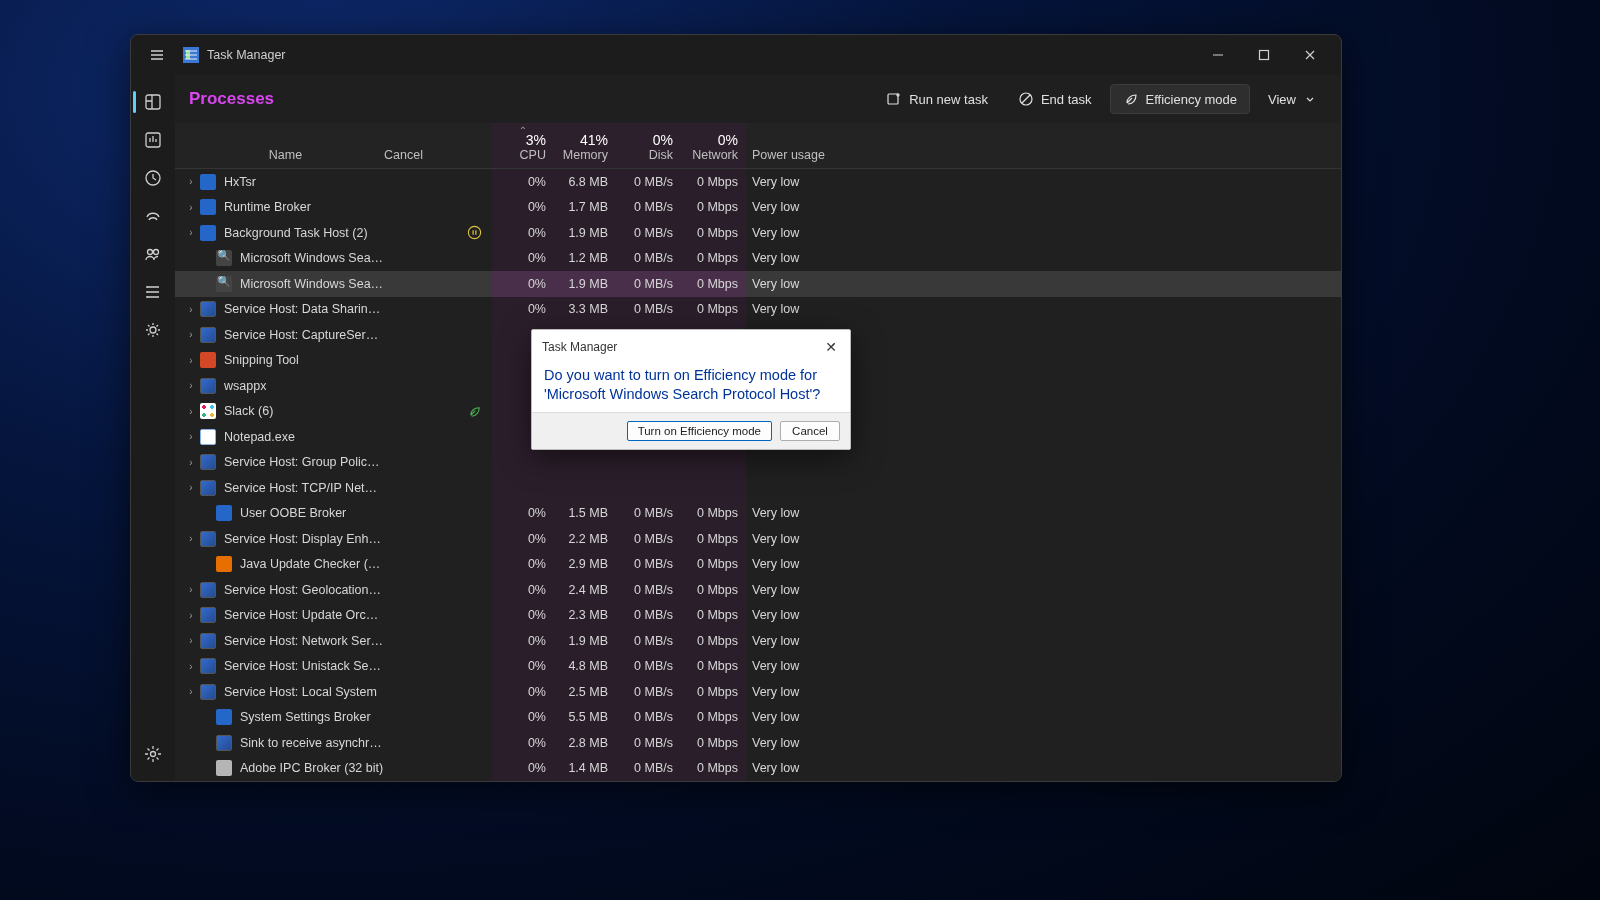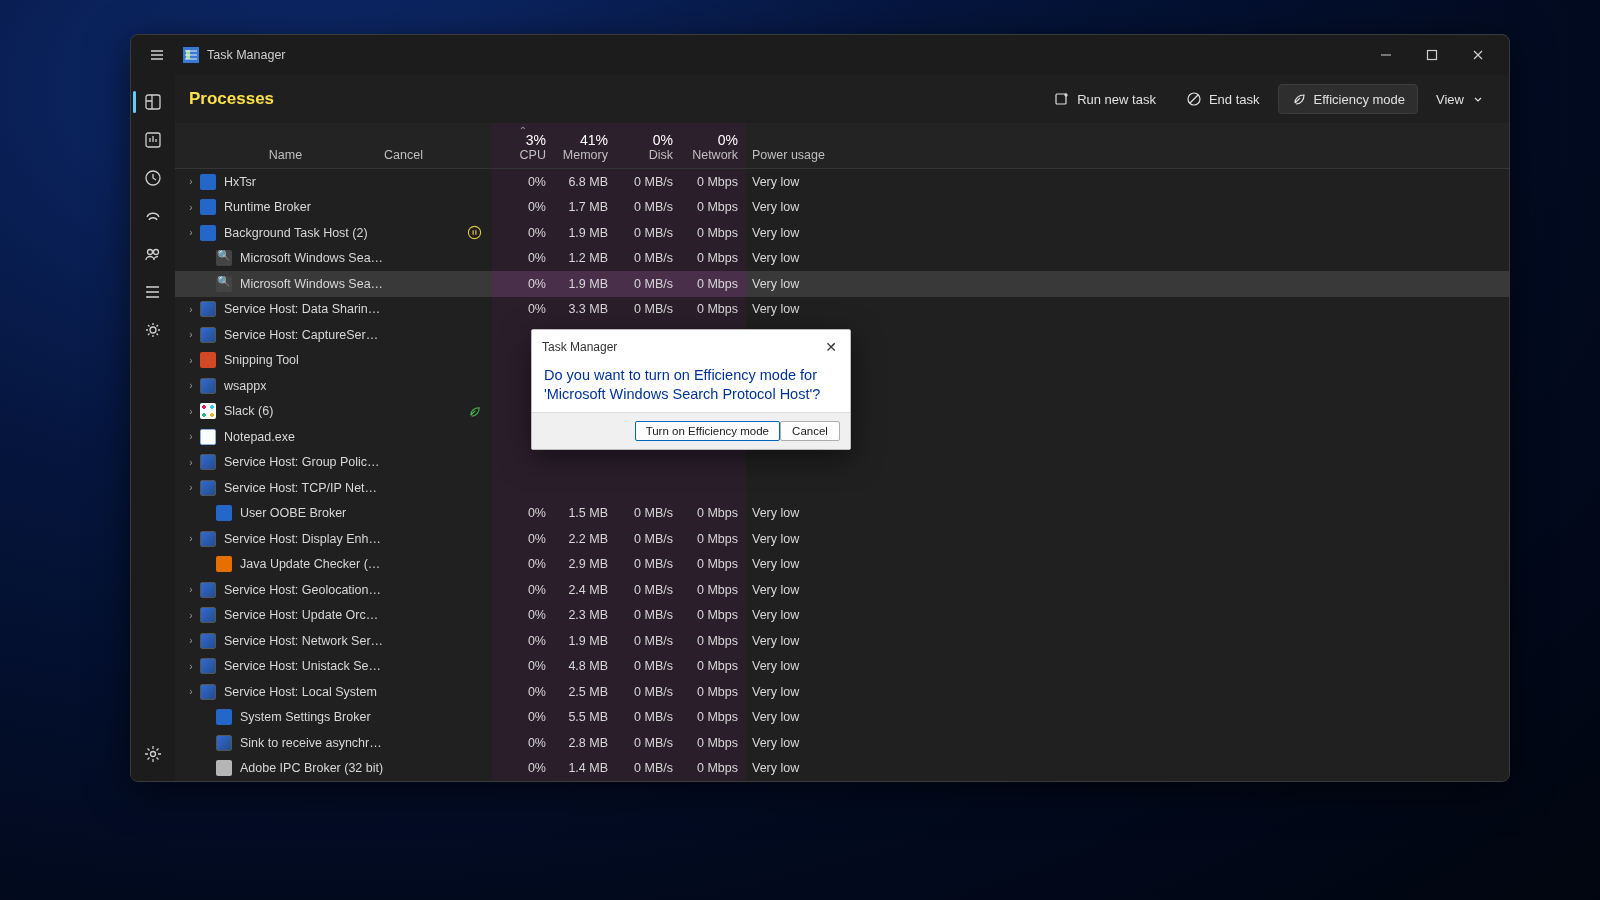--- a/index.html
+++ b/index.html
@@ -3,21 +3,21 @@
 <meta charset="utf-8">
 <style>
   * { box-sizing: border-box; margin: 0; padding: 0; }
   body {
     font-family: "Segoe UI", sans-serif;
     background: radial-gradient(ellipse at 20% 10%, #0e2a6d 0%, #05153d 35%, #020a1f 70%, #01050f 100%);
     width: 1600px; height: 900px; overflow: hidden;
     font-size: 13px; color: #cfcfcf;
   }
   .window {
-    position: absolute; left:130px; top:34px; width:1380px; height:748px;
+    position: absolute; left:130px; top:34px; width:1212px; height:748px;
     background: #1c1c1c; border:1px solid #3a3a3a; border-radius:8px;
     display:flex; flex-direction:column; overflow:hidden;
     box-shadow: 0 8px 40px rgba(0,0,0,0.6);
   }
   .titlebar { height:40px; display:flex; align-items:center; padding:0 8px 0 12px; }
   .hamburger { width:28px; height:28px; display:flex; align-items:center; justify-content:center; cursor:pointer; }
   .hamburger svg { stroke:#d0d0d0; }
   .app-icon { width:16px; height:16px; margin-left:12px; margin-right:8px; background:#3a78d6; display:inline-block; position:relative; }
   .app-icon::after { content:""; position:absolute; left:2px; top:7px; width:12px; height:2px; background:#eee; box-shadow: 0 -4px 0 #eee, 0 4px 0 #eee; opacity:0.5; }
   .app-icon::before { content:""; position:absolute; left:3px; top:3px; width:4px; height:9px; background:#9fe09a; }
@@ -28,21 +28,21 @@
 
   .body { flex:1; display:flex; min-height:0; }
   .sidebar { width:44px; background:#1c1c1c; display:flex; flex-direction:column; align-items:center; padding-top:8px; position:relative; }
   .sidebar .navitem { width:40px; height:38px; display:flex; align-items:center; justify-content:center; cursor:pointer; color:#bfbfbf; position:relative; }
   .sidebar .navitem.active::before { content:""; position:absolute; left:0; top:8px; bottom:8px; width:3px; background:#60cdff; border-radius:2px; }
   .sidebar .navitem svg { stroke:#cfcfcf; fill:none; }
   .sidebar-bottom { margin-top:auto; margin-bottom:8px; }
 
   .main { flex:1; display:flex; flex-direction:column; min-width:0; background:#202020; }
   .toolbar { height:48px; display:flex; align-items:center; padding:0 14px; background:#1f1f1f; }
-  .page-title { font-size:17px; font-weight:600; color:#fde047; }
+  .page-title { font-size:17px; font-weight:600; color:#d946ef; }
   .toolbar-spacer { flex:1; }
   .tbtn { display:flex; align-items:center; gap:7px; padding:6px 12px; margin-left:6px; border-radius:4px; cursor:pointer; color:#e0e0e0; font-size:13px; }
   .tbtn.highlight { background:#2e2e2e; border:1px solid #3d3d3d; }
   .tbtn svg { stroke:#e0e0e0; fill:none; }
   .tbtn .chev { margin-left:2px; }
 
   .headers { height:46px; display:flex; border-bottom:1px solid #353535; background:#232323; font-size:12.5px; color:#bfbfbf; }
   .h-name { flex:0 0 209px; padding:0 0 6px 12px; display:flex; align-items:flex-end;justify-content:center; }
   .h-status { flex:0 0 108px; padding-bottom:6px; display:flex; align-items:flex-end; }
   .h-num { display:flex; flex-direction:column; justify-content:flex-end; align-items:flex-end; padding:4px 8px 6px 4px; }
@@ -94,21 +94,21 @@
     background:#fff; border:1px solid #bcbcbc; border-radius:2px;
     box-shadow:0 8px 30px rgba(0,0,0,0.5);
     color:#222; font-size:12px;
     pointer-events:auto;
   }
   .dialog-header { display:flex; align-items:center; padding:6px 8px 2px 10px; }
   .dialog-title { font-size:12px; color:#333; }
   .dialog-close { margin-left:auto; width:22px; height:22px; display:flex; align-items:center; justify-content:center; cursor:pointer; font-size:14px; color:#333; }
   .dialog-heading { color:#003399; font-size:14.5px; padding:6px 12px 8px 12px; line-height:1.3; }
   .dialog-body { padding:0 12px 12px 12px; font-size:11.5px; color:#333; line-height:1.35; }
-  .dialog-actions { background:#f0f0f0; border-top:1px solid #ddd; padding:8px 10px; display:flex; justify-content:flex-end; }
+  .dialog-actions { background:#f0f0f0; border-top:1px solid #ddd; padding:8px 10px; display:flex; justify-content:flex-end; gap:8px; }
   .dbtn { font-size:11.5px; padding:3px 10px; background:#fdfdfd; border:1px solid #adadad; border-radius:2px; cursor:pointer; min-width:60px; text-align:center; }
   .dbtn.primary { border:1.5px solid #0067c0; }
 </style>
 </head>
 <body>
 
 <div class="window">
   <div class="titlebar">
     <div class="hamburger">
       <svg width="16" height="16" viewBox="0 0 16 16">

